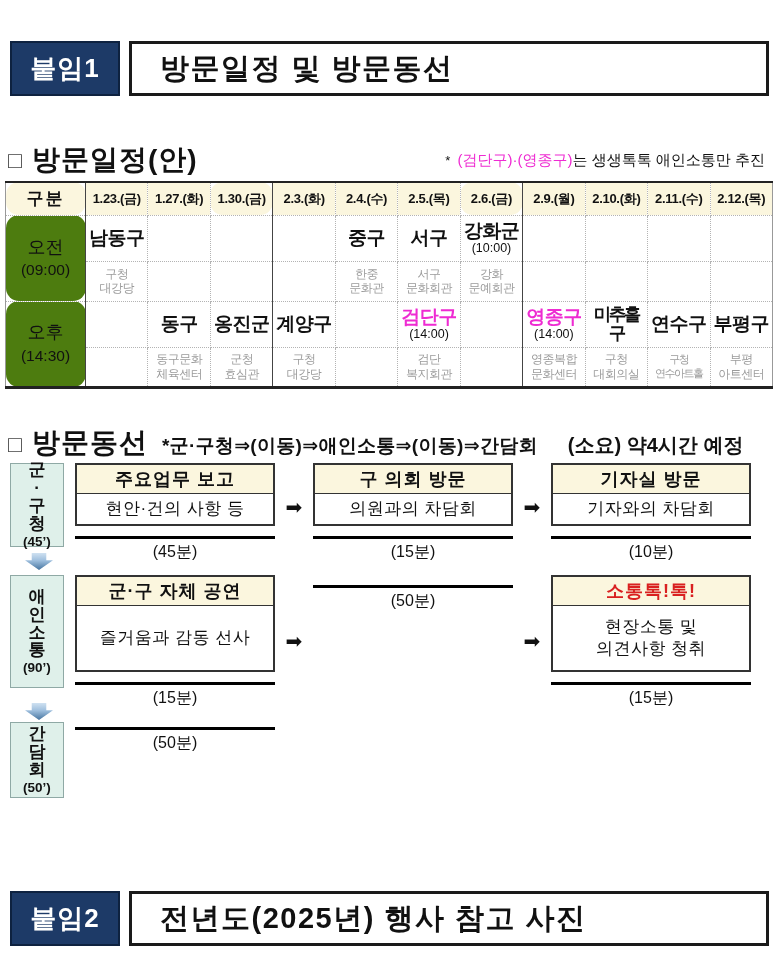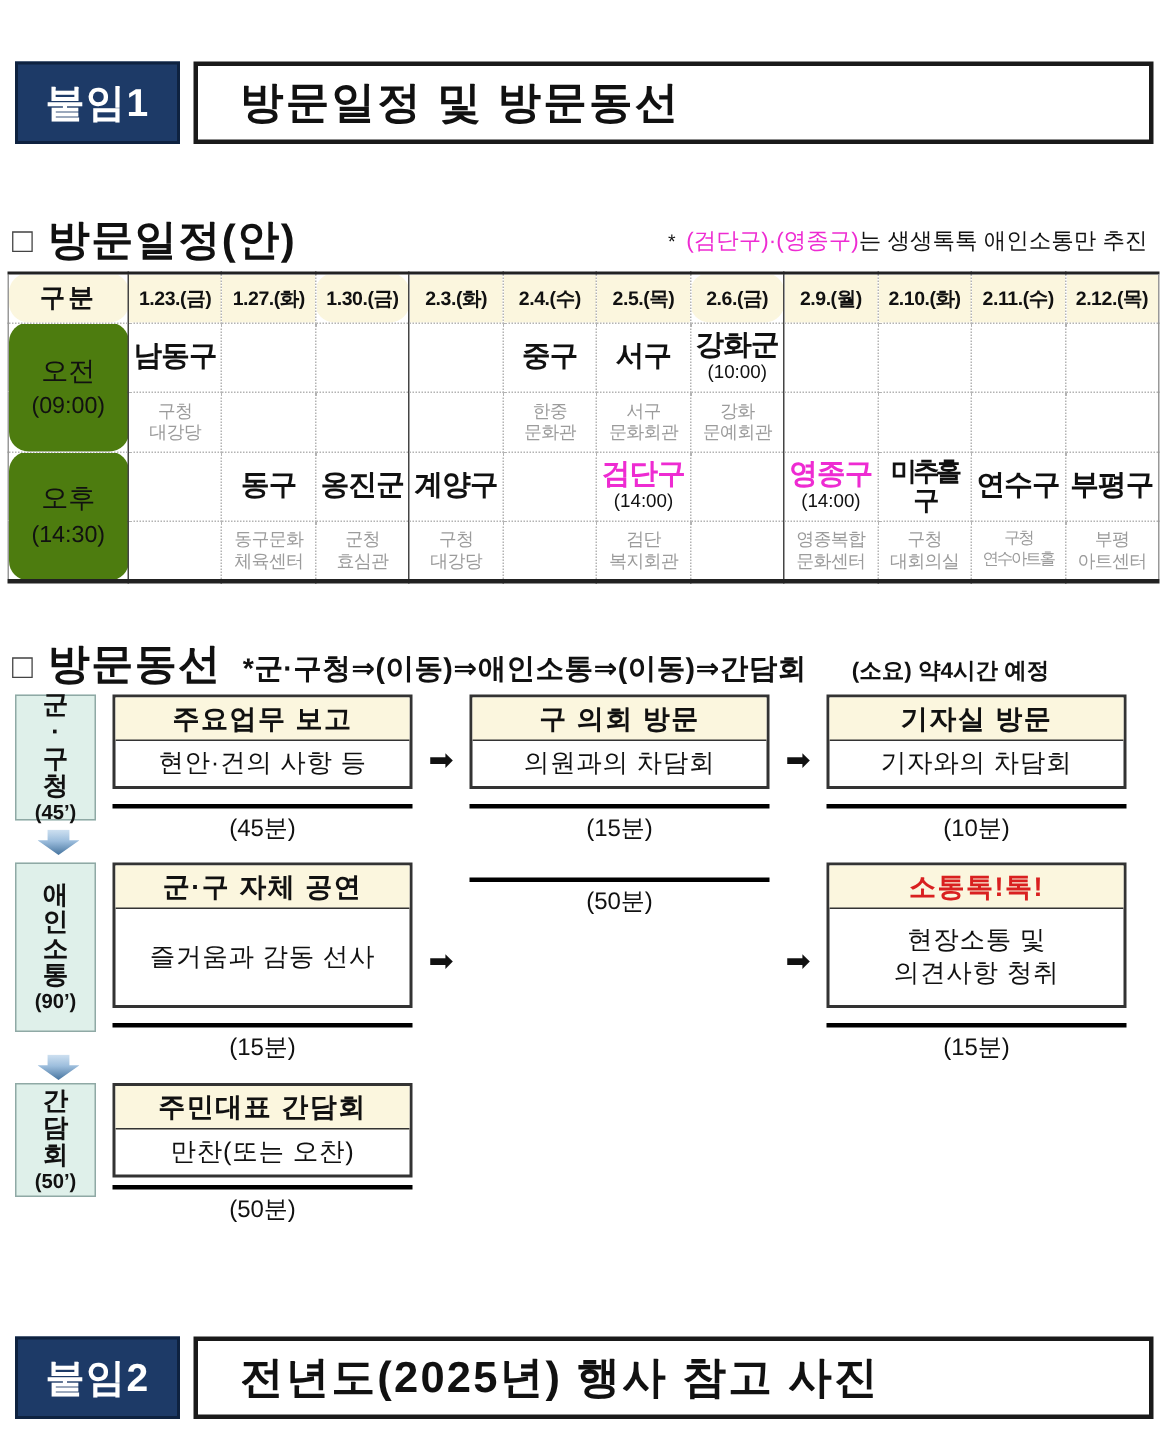--- a/index.html
+++ b/index.html
@@ -44,21 +44,21 @@
   .name.squeeze{letter-spacing:-2.5px;font-size:17.5px;}
   .sub{font-size:12.5px;font-weight:normal;line-height:1.1;display:block;}
   td.venue{font-size:12px;color:var(--gray);line-height:1.2;white-space:pre-line;letter-spacing:-0.5px;}
   td.venue.squeeze{letter-spacing:-1.5px;font-size:11px;}
   .hl-name{color:var(--magenta);}
   .sol-r{border-right:1.5px solid #444 !important;border-radius:13px;}
 
   
   #route-head{top:424px;align-items:baseline;}
   .route-note{font-size:19px;font-weight:bold;margin-left:14px;letter-spacing:0.3px;}
-  .route-dur{font-size:15px;font-weight:600;margin-left:30px;}
+  .route-dur{font-size:20px;font-weight:600;margin-left:30px;}
 
   
   .flow-row{position:absolute;left:10px;display:flex;align-items:flex-start;}
   #flow1{top:463px;} #flow2{top:575px;} #flow3{top:722px;}
   .flow-label{width:54px;background:var(--mint);border:1.5px solid #8fa9a5;display:flex;flex-direction:column;
     align-items:center;justify-content:center;font-weight:bold;box-sizing:border-box;margin-right:11px;flex:0 0 auto;}
   #flow1 .flow-label{height:84px;} #flow2 .flow-label{height:113px;} #flow3 .flow-label{height:76px;}
   .flow-label .chars{font-size:17px;line-height:1.05;white-space:pre-line;text-align:center;}
   .flow-label .ltime{font-size:13.5px;margin-top:1px;}
   .stage{width:200px;display:flex;flex-direction:column;flex:0 0 auto;}
@@ -306,24 +306,20 @@
   <div class="down-arrow" id="darrow2"></div>
 
   <div class="flow-row" id="flow3">
     <div class="flow-label">
       <div class="chars">간
 담
 회</div>
       <div class="ltime">(50’)</div>
     </div>
     <div class="stage">
-      <div class="stage-box">
-          <div class="stage-title">주민대표 간담회</div>
-      <div class="stage-body">만찬(또는 오찬)</div>
-        </div>
       <div class="stage-dur">(50분)</div>
     </div>
   </div>
 
   <div class="band" id="band2">
     <div class="band-tag">붙임2</div>
     <div class="band-title">전년도(2025년) 행사 참고 사진</div>
   </div>
 
 </div>

